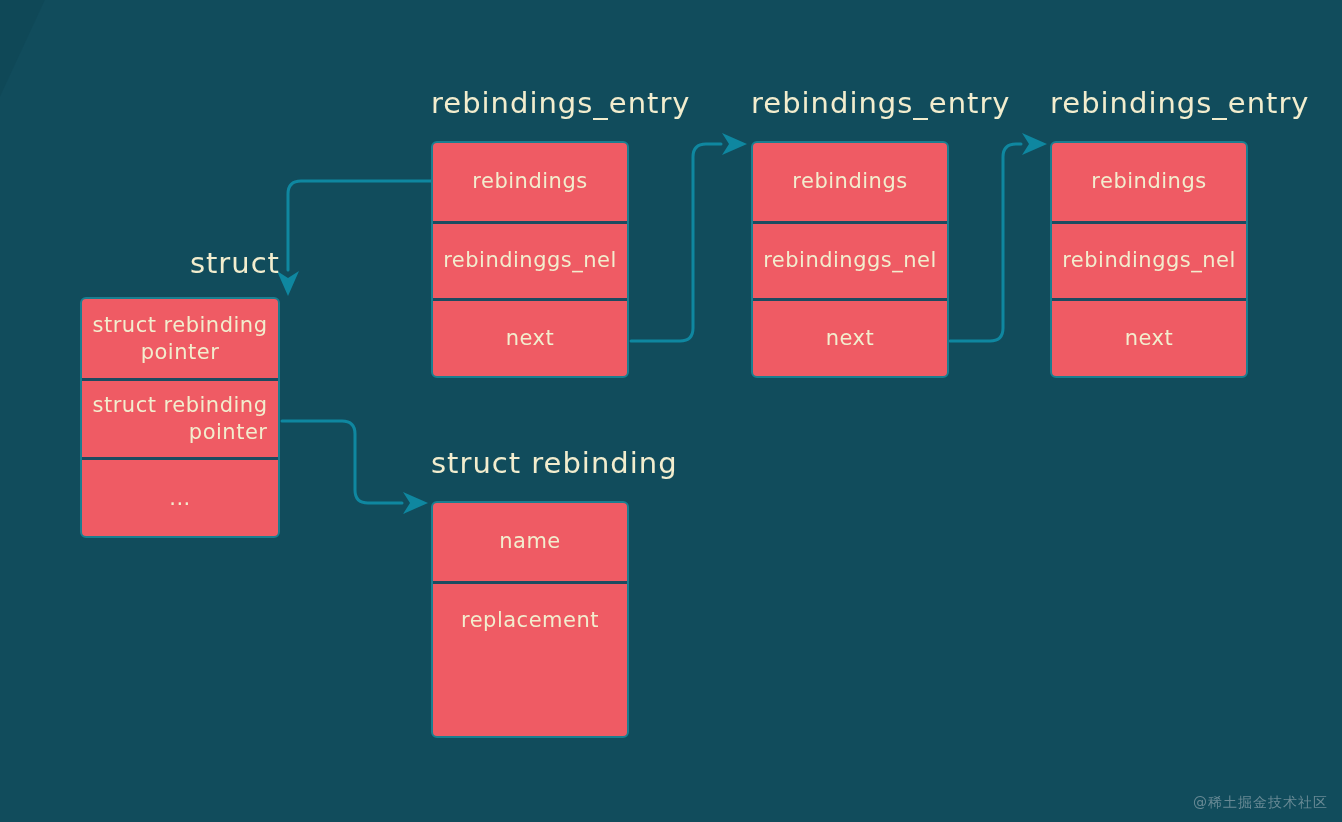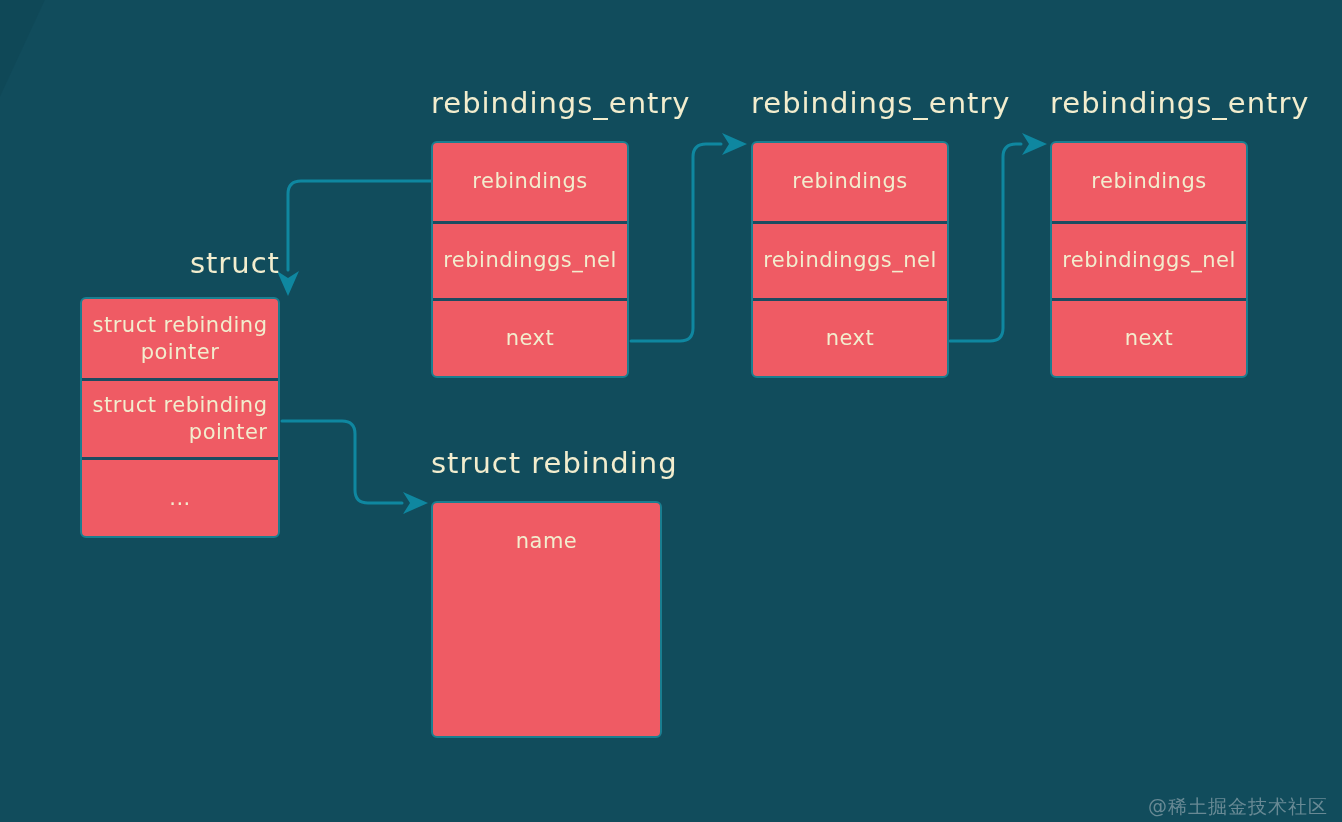--- a/index.html
+++ b/index.html
@@ -64,31 +64,31 @@
   }
   .cell + .cell{
     border-top:3px solid var(--divider);
     text-align:right;
   }
   
   .box-array   {left:80px;  top:297px; width:200px; height:241px;}
   .box-entry1  {left:431px; top:141px; width:198px; height:237px;}
   .box-entry2  {left:751px; top:141px; width:198px; height:237px;}
   .box-entry3  {left:1050px;top:141px; width:198px; height:237px;}
-  .box-rebind  {left:431px; top:501px; width:231px; height:237px;}
+  .box-rebind  {left:431px; top:501px; width:198px; height:237px;}
   .title-array {left:80px;  top:246px; width:200px;}
   .title-entry1{left:431px; top:86px;  width:198px;}
   .title-entry2{left:751px; top:86px;  width:198px;}
   .title-entry3{left:1050px;top:86px;  width:198px;}
   .title-rebind{left:431px; top:446px; width:198px;}
   .watermark{
-    position:absolute;right:14px;bottom:2px;
+    position:absolute;right:14px;bottom:10px;
     color:var(--watermark-text);
     opacity:.8;
-    font-size:19px;
+    font-size:14px;
     letter-spacing:1px;
   }
 </style>
 </head>
 <body>
 
 <div class="stage">
 
   <div class="corner-decoration"></div>
 
@@ -138,17 +138,18 @@
   </div>
 
   <div class="struct-box box-entry3">
     <div class="cell">rebindings</div>
     <div class="cell">rebindinggs_nel</div>
     <div class="cell">next</div>
   </div>
 
   <div class="struct-box box-rebind">
     <div class="cell">name</div>
+    <div class="cell">replacement</div>
   </div>
 
   <div class="watermark">@稀土掘金技术社区</div>
 
 </div>
 
 </body></html>

